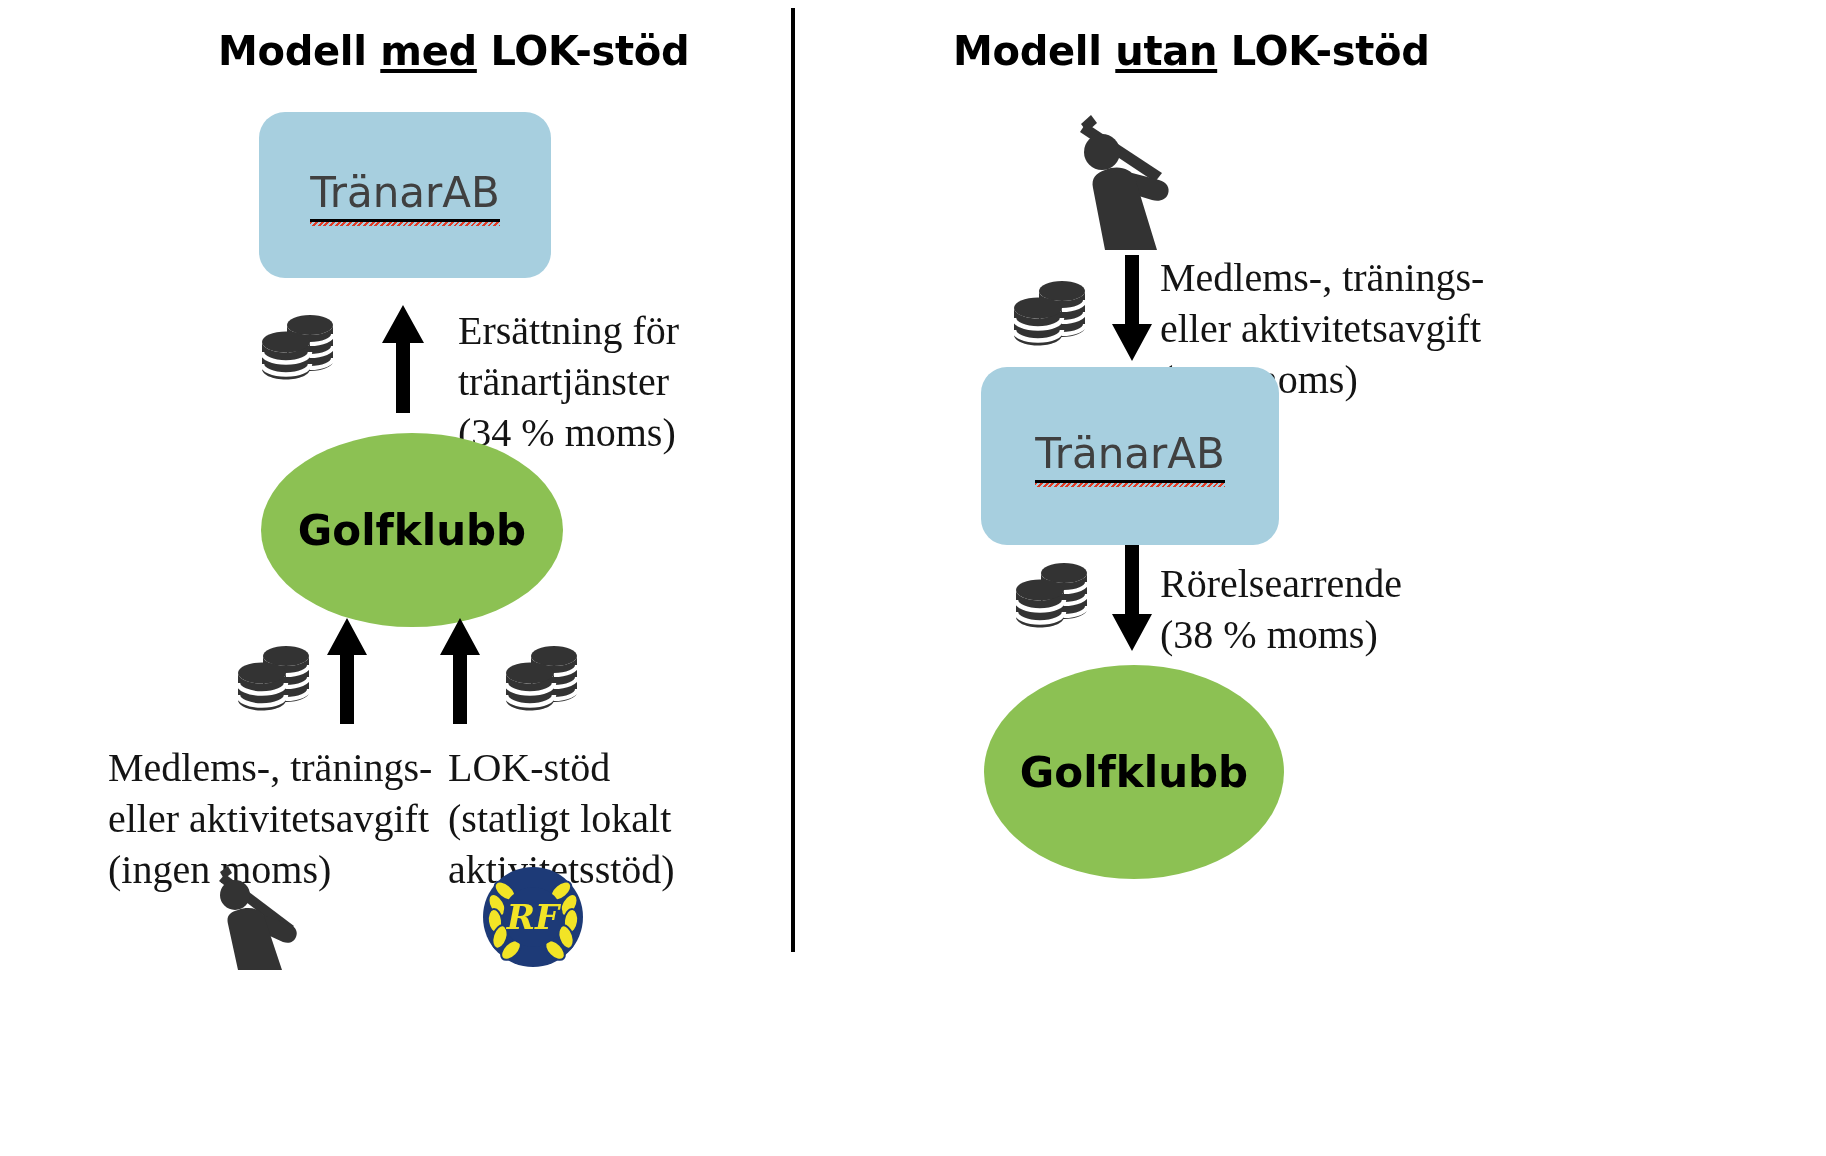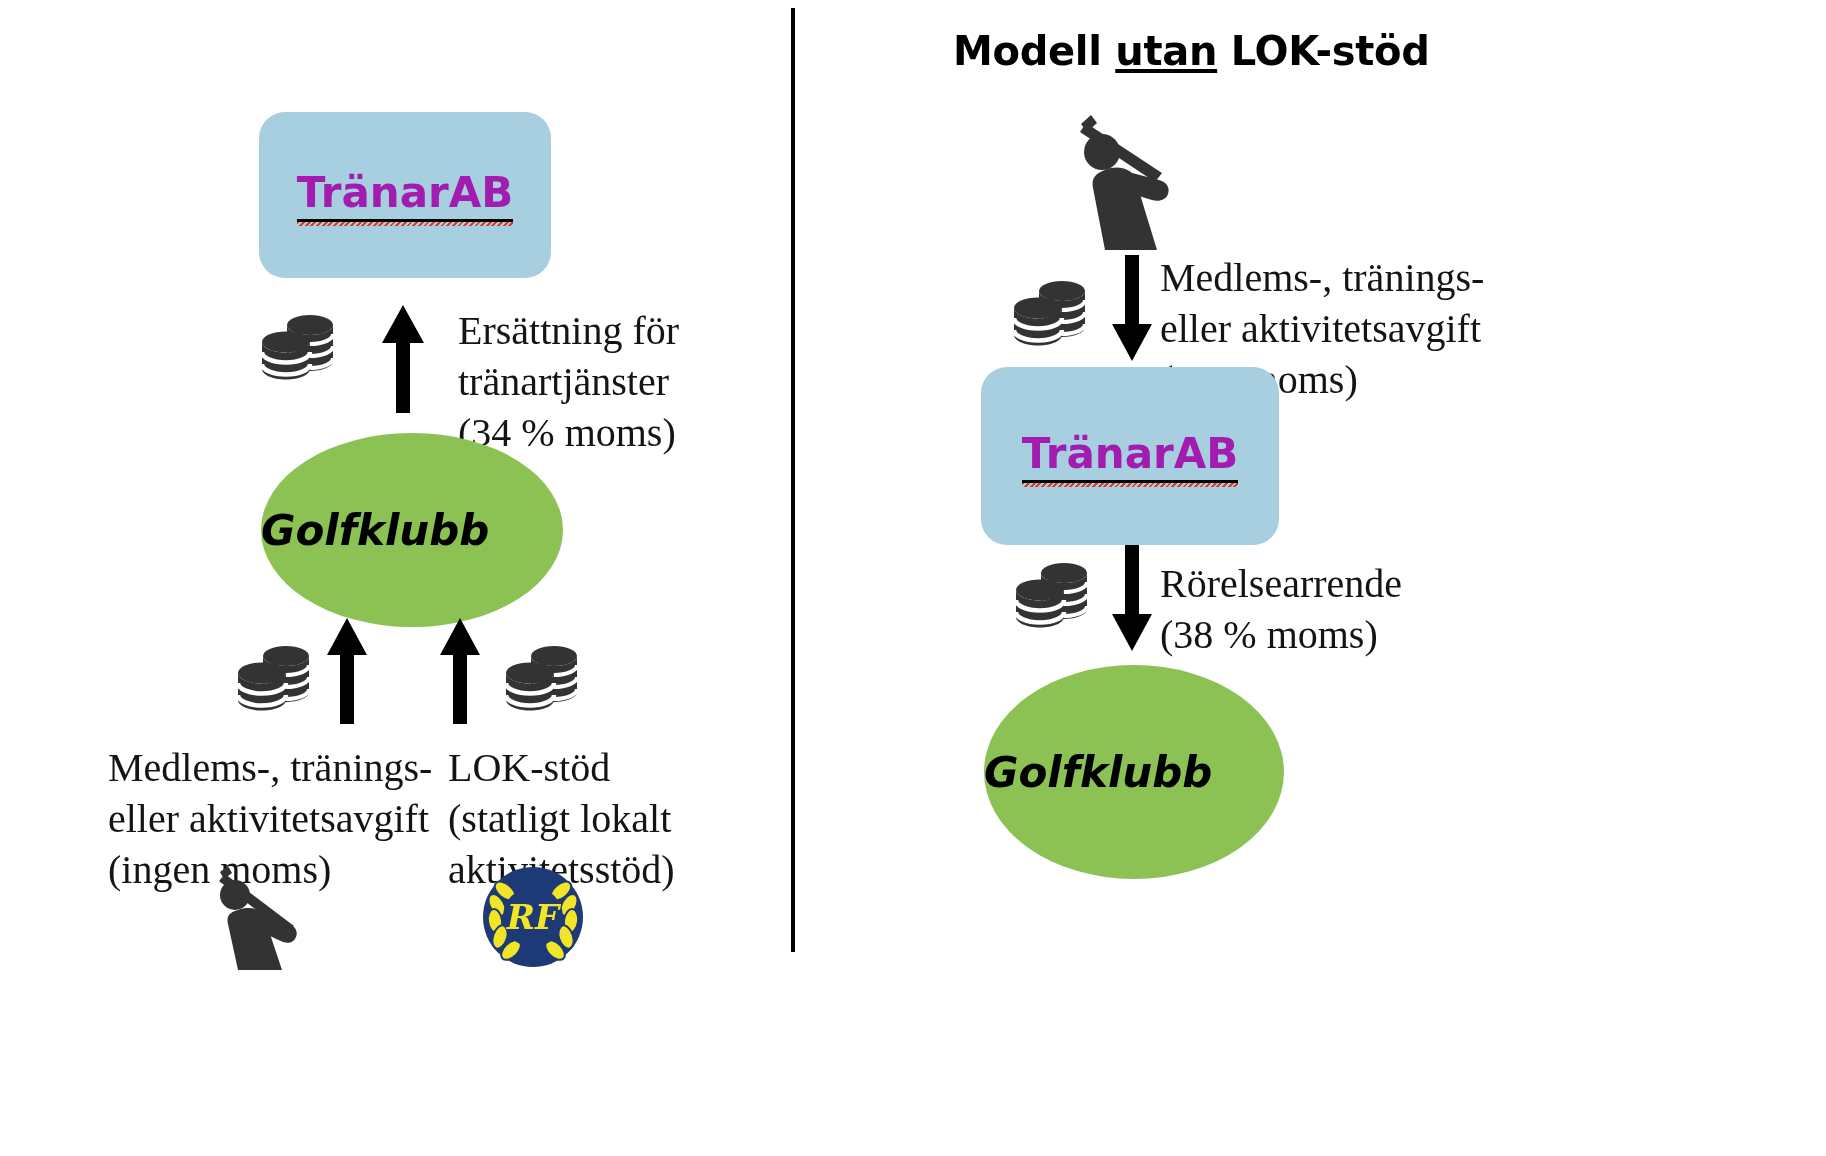--- a/index.html
+++ b/index.html
@@ -32,41 +32,41 @@
 
   
   .boxnode{
     position:absolute;
     background:#a7cfdf;
     border-radius:26px;
     display:flex;align-items:center;justify-content:center;
   }
   .boxnode .lbl{
     font-family:"DejaVu Sans", sans-serif;
-    font-weight:bold;
+    font-weight:normal;
     font-size:42px;
-    color:#a21caf;
+    color:#404040;
     position:relative;
     display:inline-block;
     padding-bottom:2px;
     border-bottom:3px solid #000;
   }
   .boxnode .lbl::after{
     content:"";
     position:absolute;left:0;right:0;bottom:-7px;height:4px;
     background:
       repeating-linear-gradient(135deg,#e03b24 0 2px, transparent 2px 4px);
   }
 
   
   .ellipsenode{
     position:absolute;
     background:#8cc153;
     border-radius:50%;
-    display:flex;align-items:center;font-style:italic;
+    display:flex;align-items:center;justify-content:center;
   }
   .ellipsenode .lbl{
     font-family:"DejaVu Sans", sans-serif;
     font-weight:bold;
     font-size:42px;
     color:#000000;
   }
 
   
   .arrow{position:absolute;}
@@ -85,20 +85,21 @@
   .icon{position:absolute;}
   .icon svg{display:block;}
 </style>
 </head>
 <body>
 
 <div class="stage">
 
   <div class="divider"></div>
 
+  <div class="panel-title" style="left:218px;top:28px;"><span>Modell </span><u>med</u><span> LOK-stöd</span></div>
 
   <div class="boxnode" style="left:259px;top:112px;width:292px;height:166px;">
     <span class="lbl">TränarAB</span>
   </div>
 
   <div class="icon" style="left:258px;top:312px;width:86px;height:72px;">
     <svg width="86" height="72" viewBox="0 0 86 72">
       <g fill="#333333">
         <ellipse cx="52" cy="13" rx="23" ry="10"></ellipse>
         <path d="M29 13v36c0 5.5 10.3 10 23 10s23-4.5 23-10V13c0 5.5-10.3 10-23 10s-23-4.5-23-10z" fill="#333333"></path>

